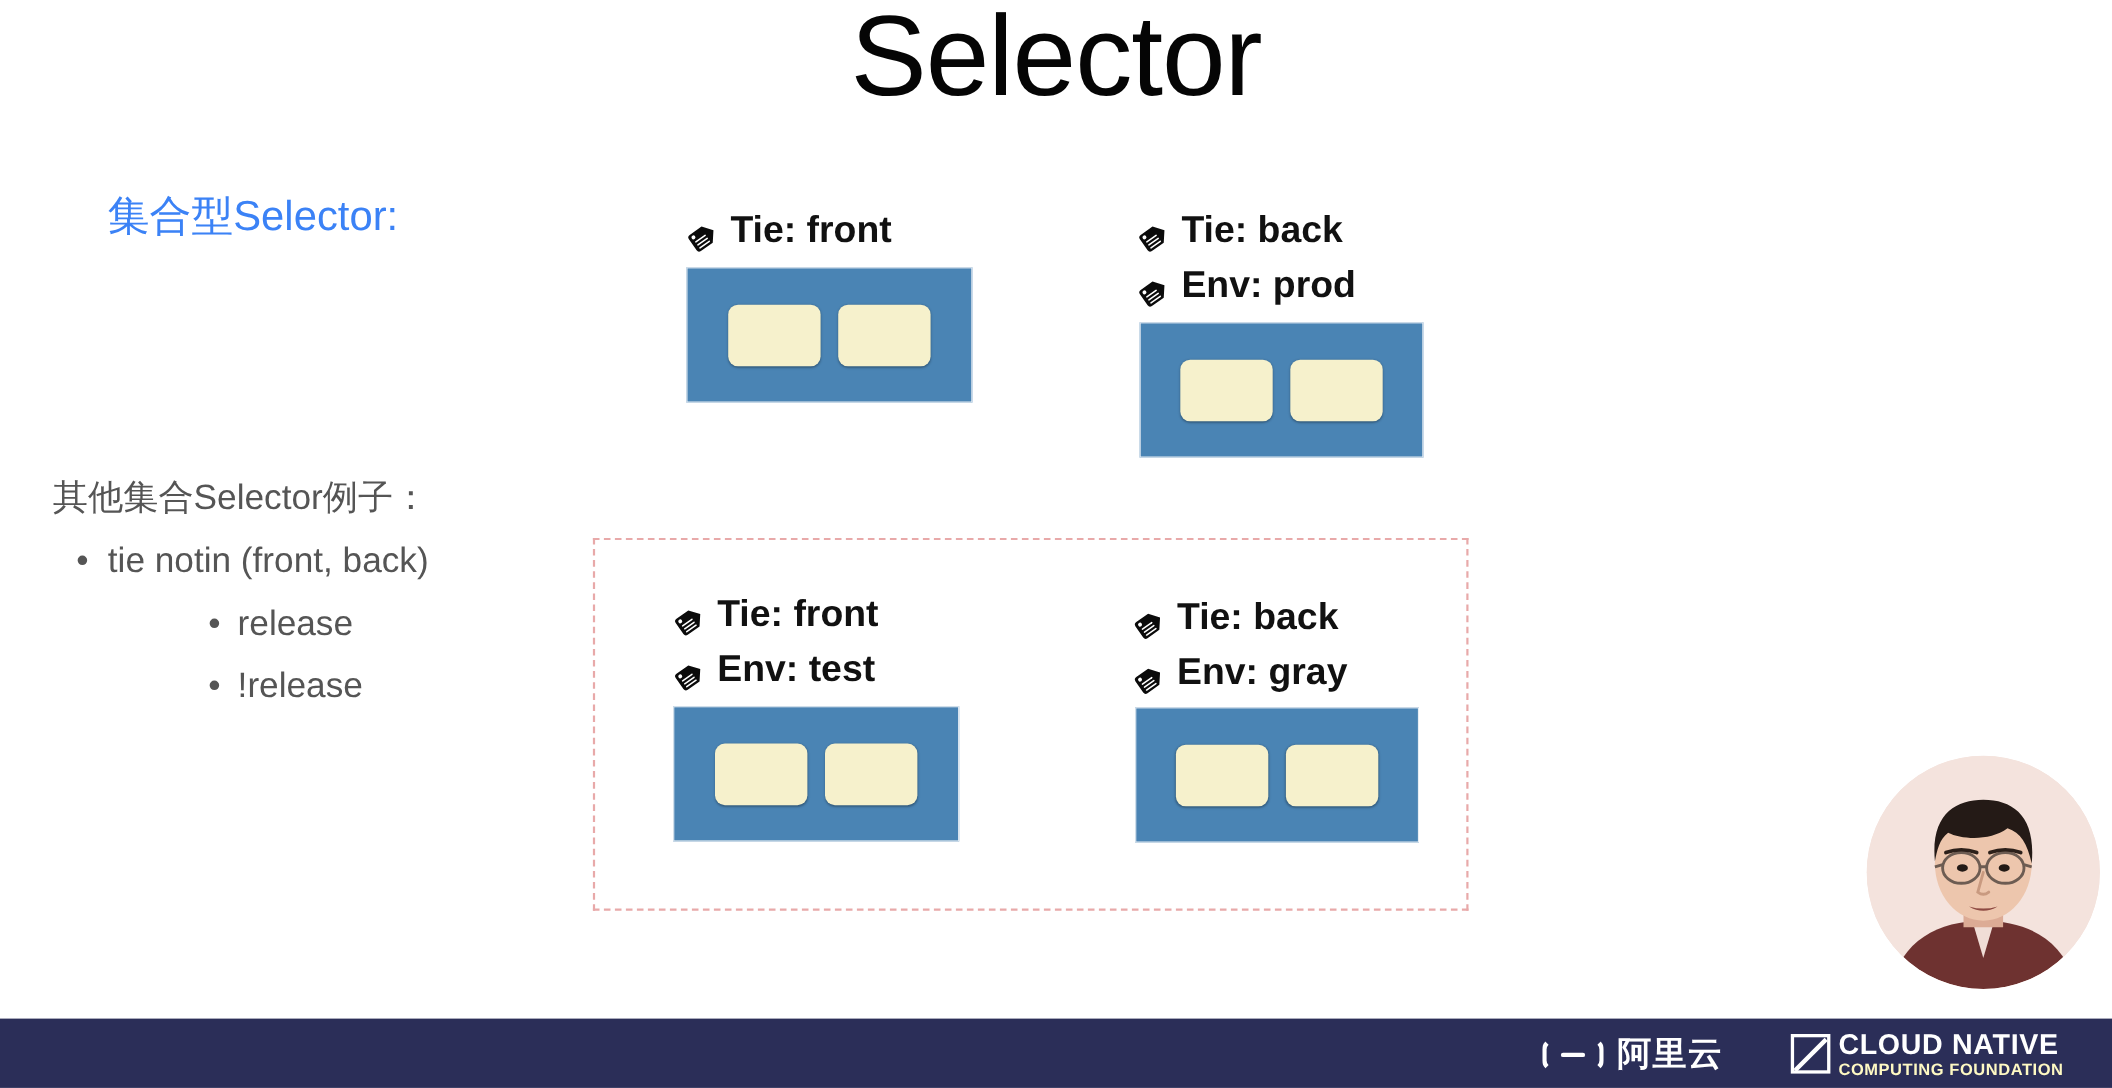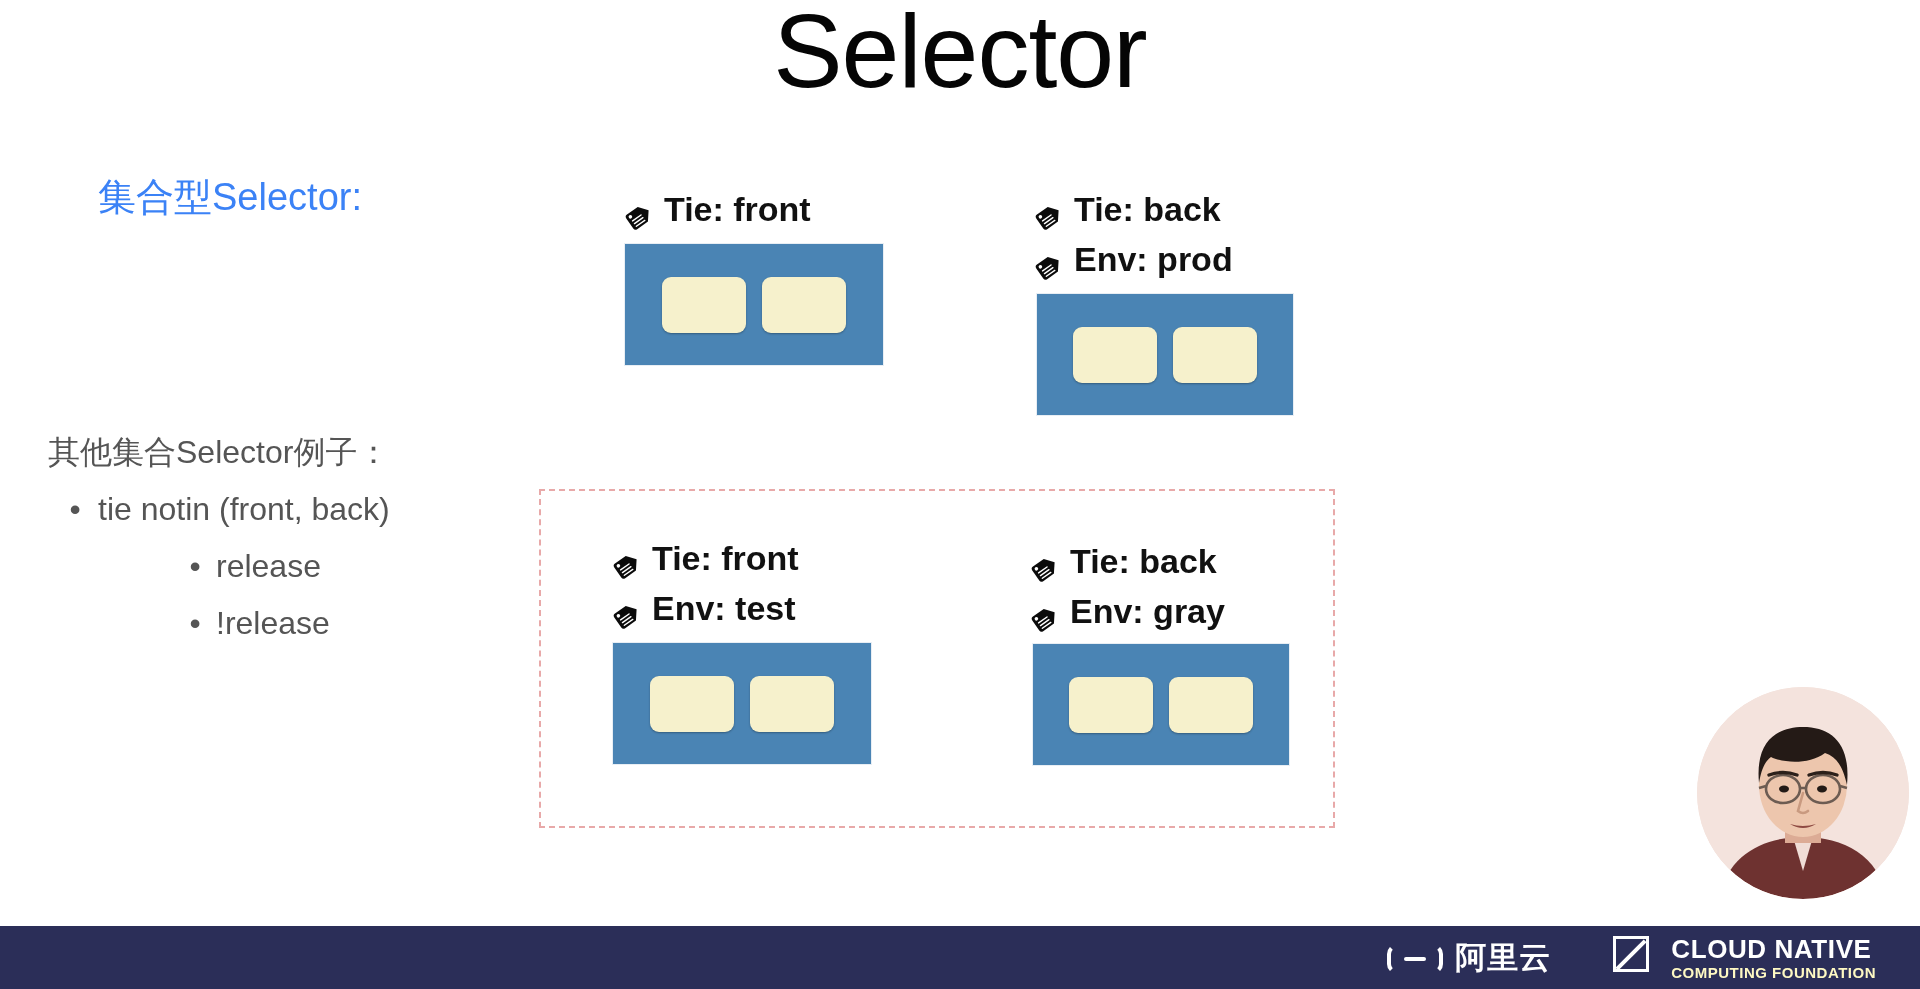--- a/index.html
+++ b/index.html
@@ -199,22 +199,22 @@
   .logo-ali .wordmark {
     color: #ffffff;
     font-size: 31px;
     font-weight: 700;
     letter-spacing: 1px;
     line-height: 33px;
   }
 
   .logo-cncf {
     display: flex;
-    align-items: flex-start;
-    gap: 22px;
+    align-items: center;
+    gap: 7px;
   }
   .logo-cncf .mark {
     width: 36px;
     height: 36px;
     border: 3px solid #ffffff;
     position: relative;
     box-sizing: border-box;
   }
   .logo-cncf .mark .slash {
     position: absolute;

